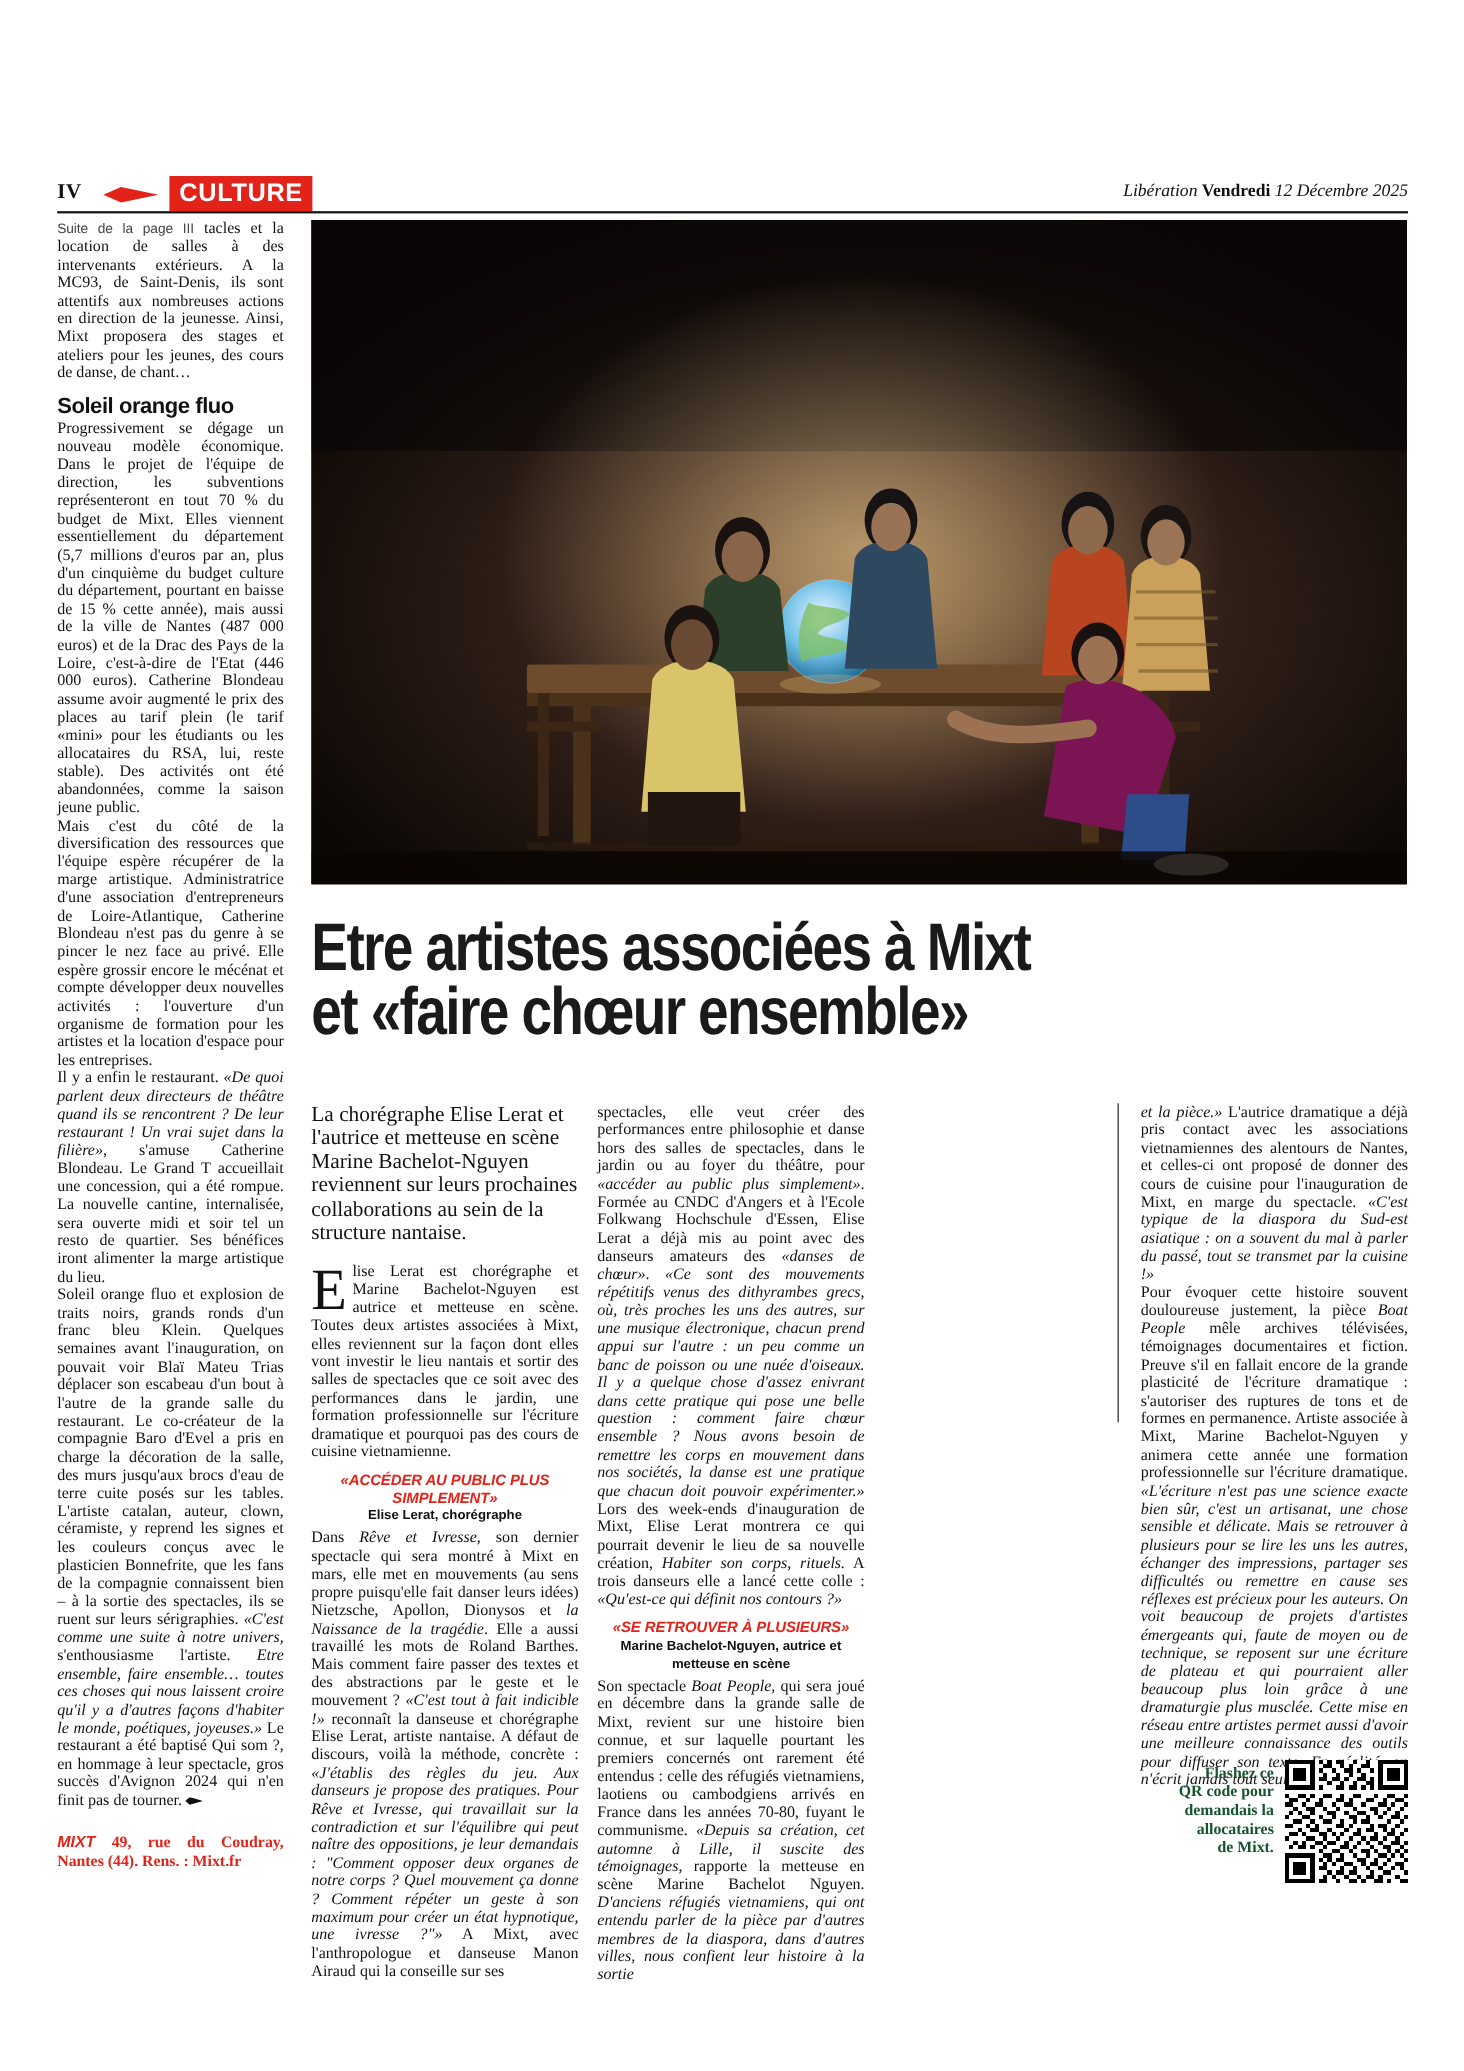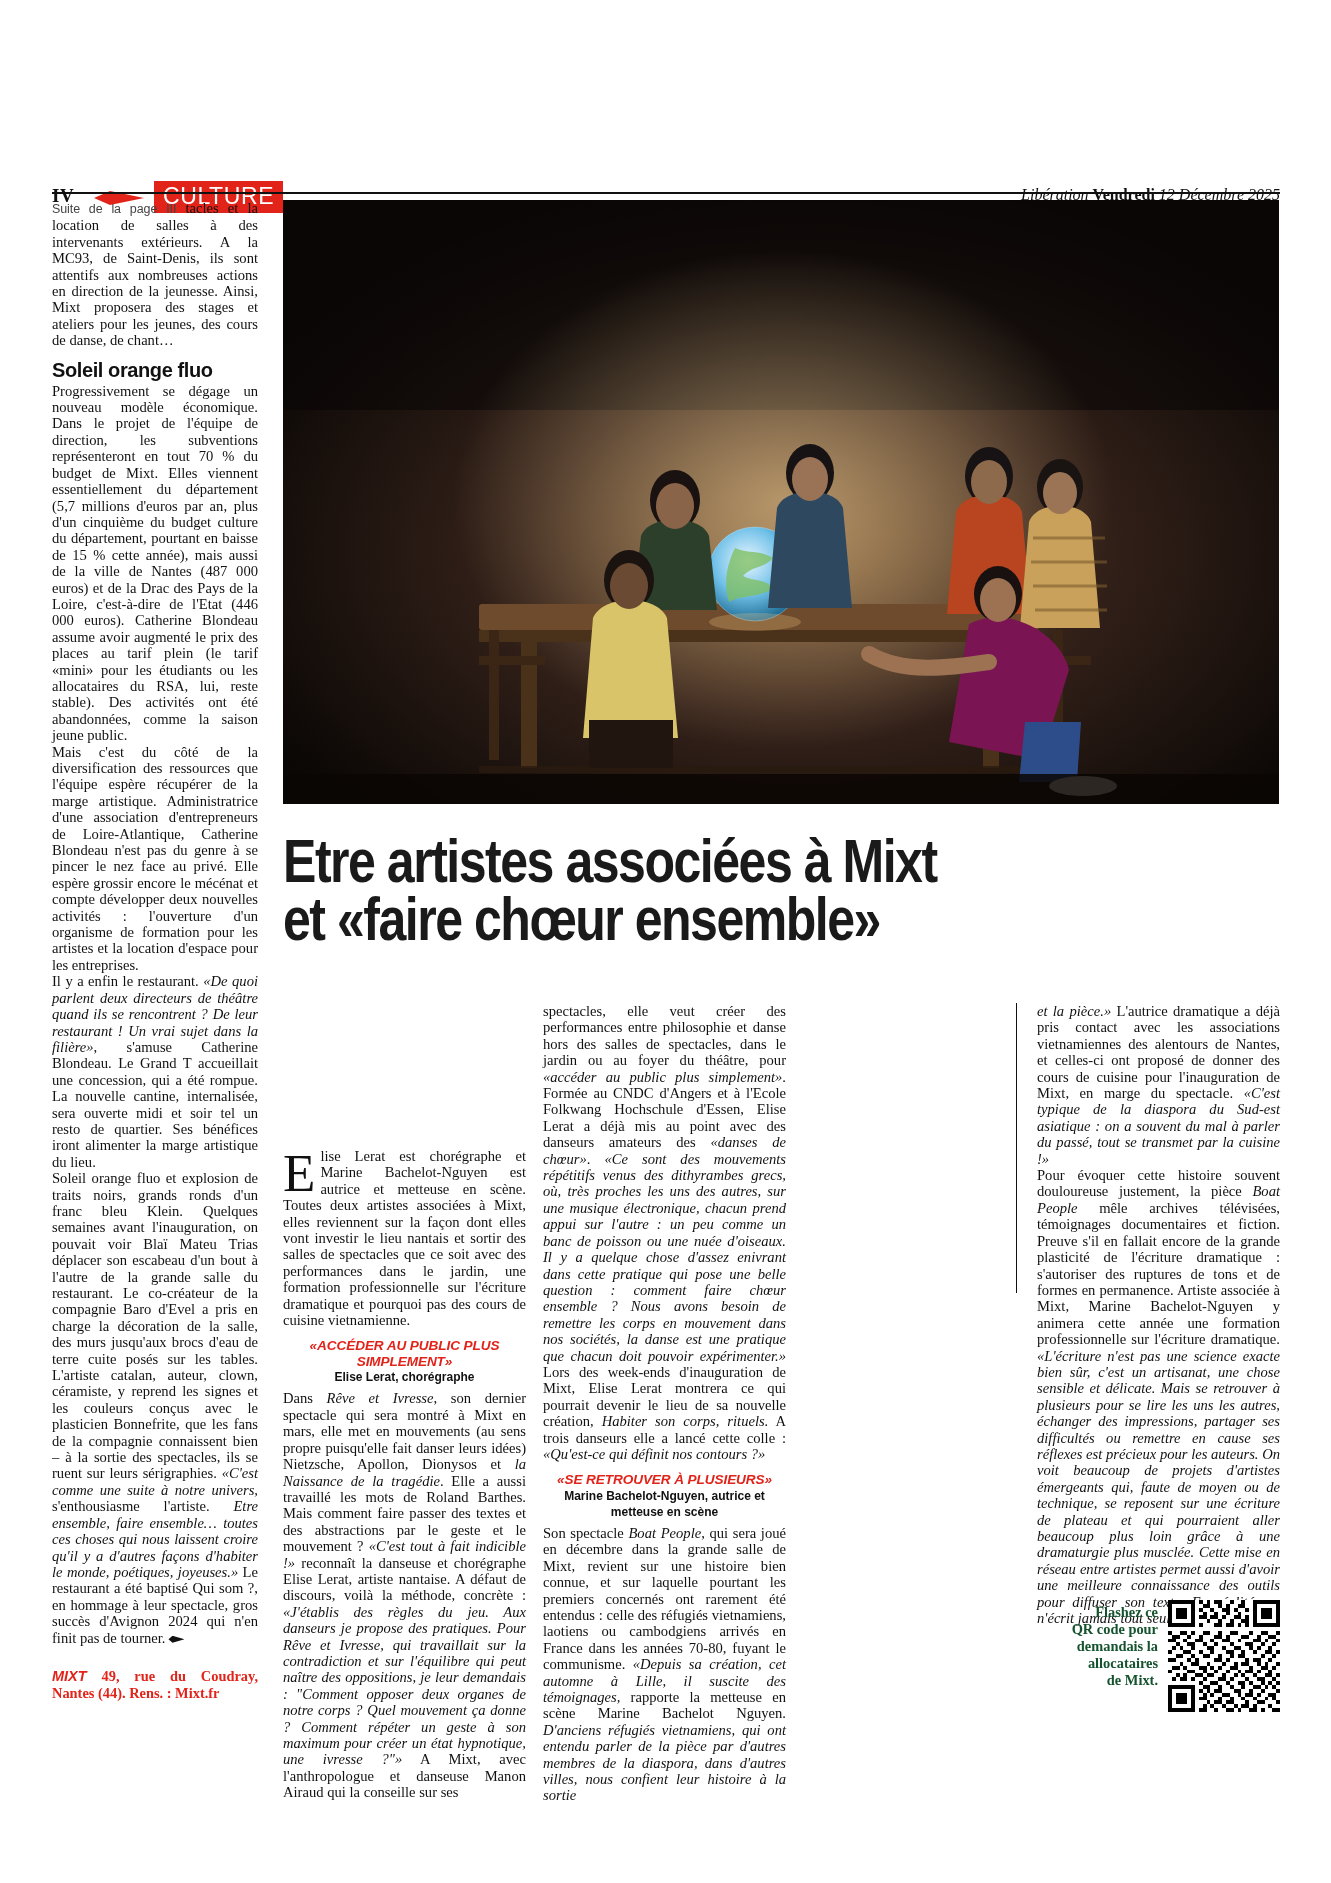--- a/index.html
+++ b/index.html
@@ -2,26 +2,26 @@
 <html><head>
 <meta charset="utf-8">
 <style>
   html,body{margin:0;padding:0;background:#9a9a9a;}
   body{font-family:"Liberation Serif",serif;}
   .page{
     width:1331px;height:1883px;background:#ffffff;position:relative;
     box-sizing:border-box;overflow:hidden;
   }
   
-  .masthead{position:absolute;left:52px;top:160px;width:1228px;height:30px;margin-top:21px;}
+  .masthead{position:absolute;left:52px;top:160px;width:1228px;height:30px;}
   .folio{font-family:"Liberation Serif",serif;font-weight:bold;font-size:19px;
     color:#111;position:absolute;left:0;top:4px;letter-spacing:.5px;}
   .diamond{position:absolute;left:42px;top:9px;width:50px;height:16px;}
   .section-tag{position:absolute;left:102px;top:0px;background:#e2231a;color:#fff;
-    font-family:"Liberation Sans",sans-serif;font-weight:normal;font-size:23px;
+    font-family:"Liberation Sans",sans-serif;font-weight:bold;font-size:23px;
     letter-spacing:.6px;padding:4px 9px 5px 9px;line-height:1;}
   .masthead-right{position:absolute;right:0;top:5px;font-size:16px;color:#111;
     font-style:italic;font-family:"Liberation Serif",serif;white-space:nowrap;}
   .masthead-right b{font-style:normal;font-weight:bold;}
   .rule-top{position:absolute;left:52px;top:192px;width:1228px;height:2px;background:#111;}
   
   .col{position:absolute;font-family:"Liberation Serif",serif;font-size:14.6px;
     line-height:16.4px;color:#111;text-align:justify;hyphens:auto;}
   .col p{margin:0;text-indent:0;}
   .kicker{font-family:"Liberation Sans",sans-serif;font-weight:normal;font-size:12.5px;
@@ -184,20 +184,21 @@
       <rect x="0" y="574" width="996" height="30" fill="#0a0604" opacity=".85"></rect>
     </svg>
   </div>
 
 
   <div class="headline">
     <div>Etre artistes associées à Mixt</div>
     <div>et «faire chœur ensemble»</div>
   </div>
 
+  <div id="stand">La chorégraphe Elise Lerat et l'autrice et metteuse en scène Marine Bachelot-Nguyen reviennent sur leurs prochaines collaborations au sein de la structure nantaise.</div>
 
   <div class="col" id="col2">
     <p><span class="dropcap">E</span><span>lise Lerat est chorégraphe et Marine Bachelot-Nguyen est autrice et metteuse en scène. Toutes deux artistes associées à Mixt, elles reviennent sur la façon dont elles vont investir le lieu nantais et sortir des salles de spectacles que ce soit avec des performances dans le jardin, une formation professionnelle sur l'écriture dramatique et pourquoi pas des cours de cuisine vietnamienne.</span></p>
     <div class="qhead">«ACCÉDER AU PUBLIC PLUS SIMPLEMENT»</div>
     <div class="qname">Elise Lerat, chorégraphe</div>
     <p><span>Dans </span><span class="it">Rêve et Ivresse</span><span>, son dernier spectacle qui sera montré à Mixt en mars, elle met en mouvements (au sens propre puisqu'elle fait danser leurs idées) Nietzsche, Apollon, Dionysos et </span><span class="it">la Naissance de la tragédie</span><span>. Elle a aussi travaillé les mots de Roland Barthes. Mais comment faire passer des textes et des abstractions par le geste et le mouvement ? </span><span class="it">«C'est tout à fait indicible !»</span><span> reconnaît la danseuse et chorégraphe Elise Lerat, artiste nantaise. A défaut de discours, voilà la méthode, concrète : </span><span class="it">«J'établis des règles du jeu. Aux danseurs je propose des pratiques. </span><span class="it">Pour Rêve et Ivresse, qui travaillait sur la contradiction et sur l'équilibre qui peut naître des oppositions,</span><span class="it"> je leur demandais : "Comment opposer deux organes de notre corps ? Quel mouvement ça donne ? Comment répéter un geste à son maximum pour créer un état hypnotique, une ivresse ?"»</span><span> A Mixt, avec l'anthropologue et danseuse Manon Airaud qui la conseille sur ses</span></p>
   </div>
 
   <div class="col" id="col3">
     <p><span>spectacles, elle veut créer des performances entre philosophie et danse hors des salles de spectacles, dans le jardin ou au foyer du théâtre, pour </span><span class="it">«accéder au public plus simplement»</span><span>. Formée au CNDC d'Angers et à l'Ecole Folkwang Hochschule d'Essen, Elise Lerat a déjà mis au point avec des danseurs amateurs des </span><span class="it">«danses de chœur»</span><span>. </span><span class="it">«Ce sont des mouvements répétitifs venus des dithyrambes grecs, où, très proches les uns des autres, sur une musique électronique, chacun prend appui sur l'autre : un peu comme un banc de poisson ou une nuée d'oiseaux. Il y a quelque chose d'assez enivrant dans cette pratique qui pose une belle question : comment faire chœur ensemble ? Nous avons besoin de remettre les corps en mouvement dans nos sociétés, la danse est une pratique que chacun doit pouvoir expérimenter.»</span><span> Lors des week-ends d'inauguration de Mixt, Elise Lerat montrera ce qui pourrait devenir le lieu de sa nouvelle création, </span><span class="it">Habiter son corps, rituels.</span><span> A trois danseurs elle a lancé cette colle : </span><span class="it">«Qu'est-ce qui définit nos contours ?»</span></p>

